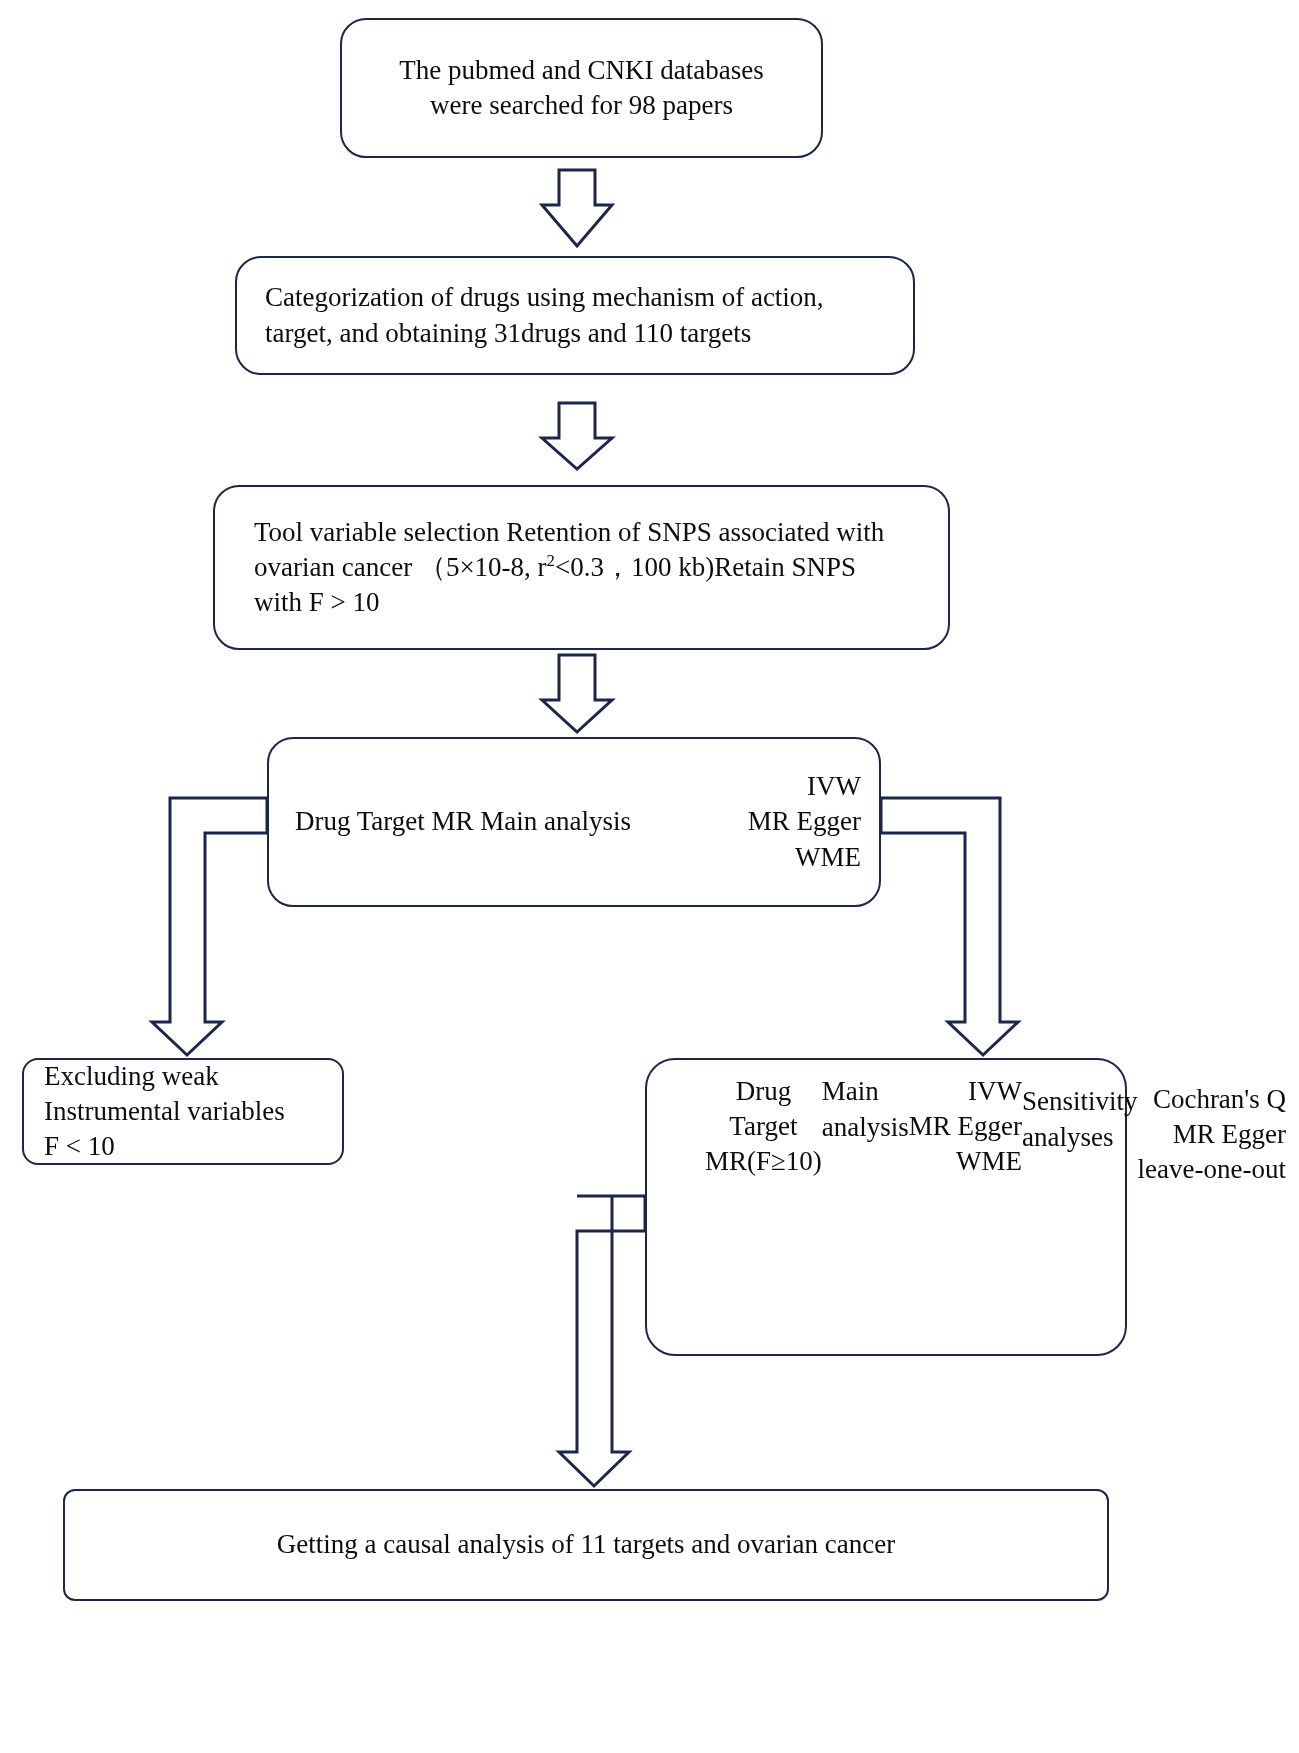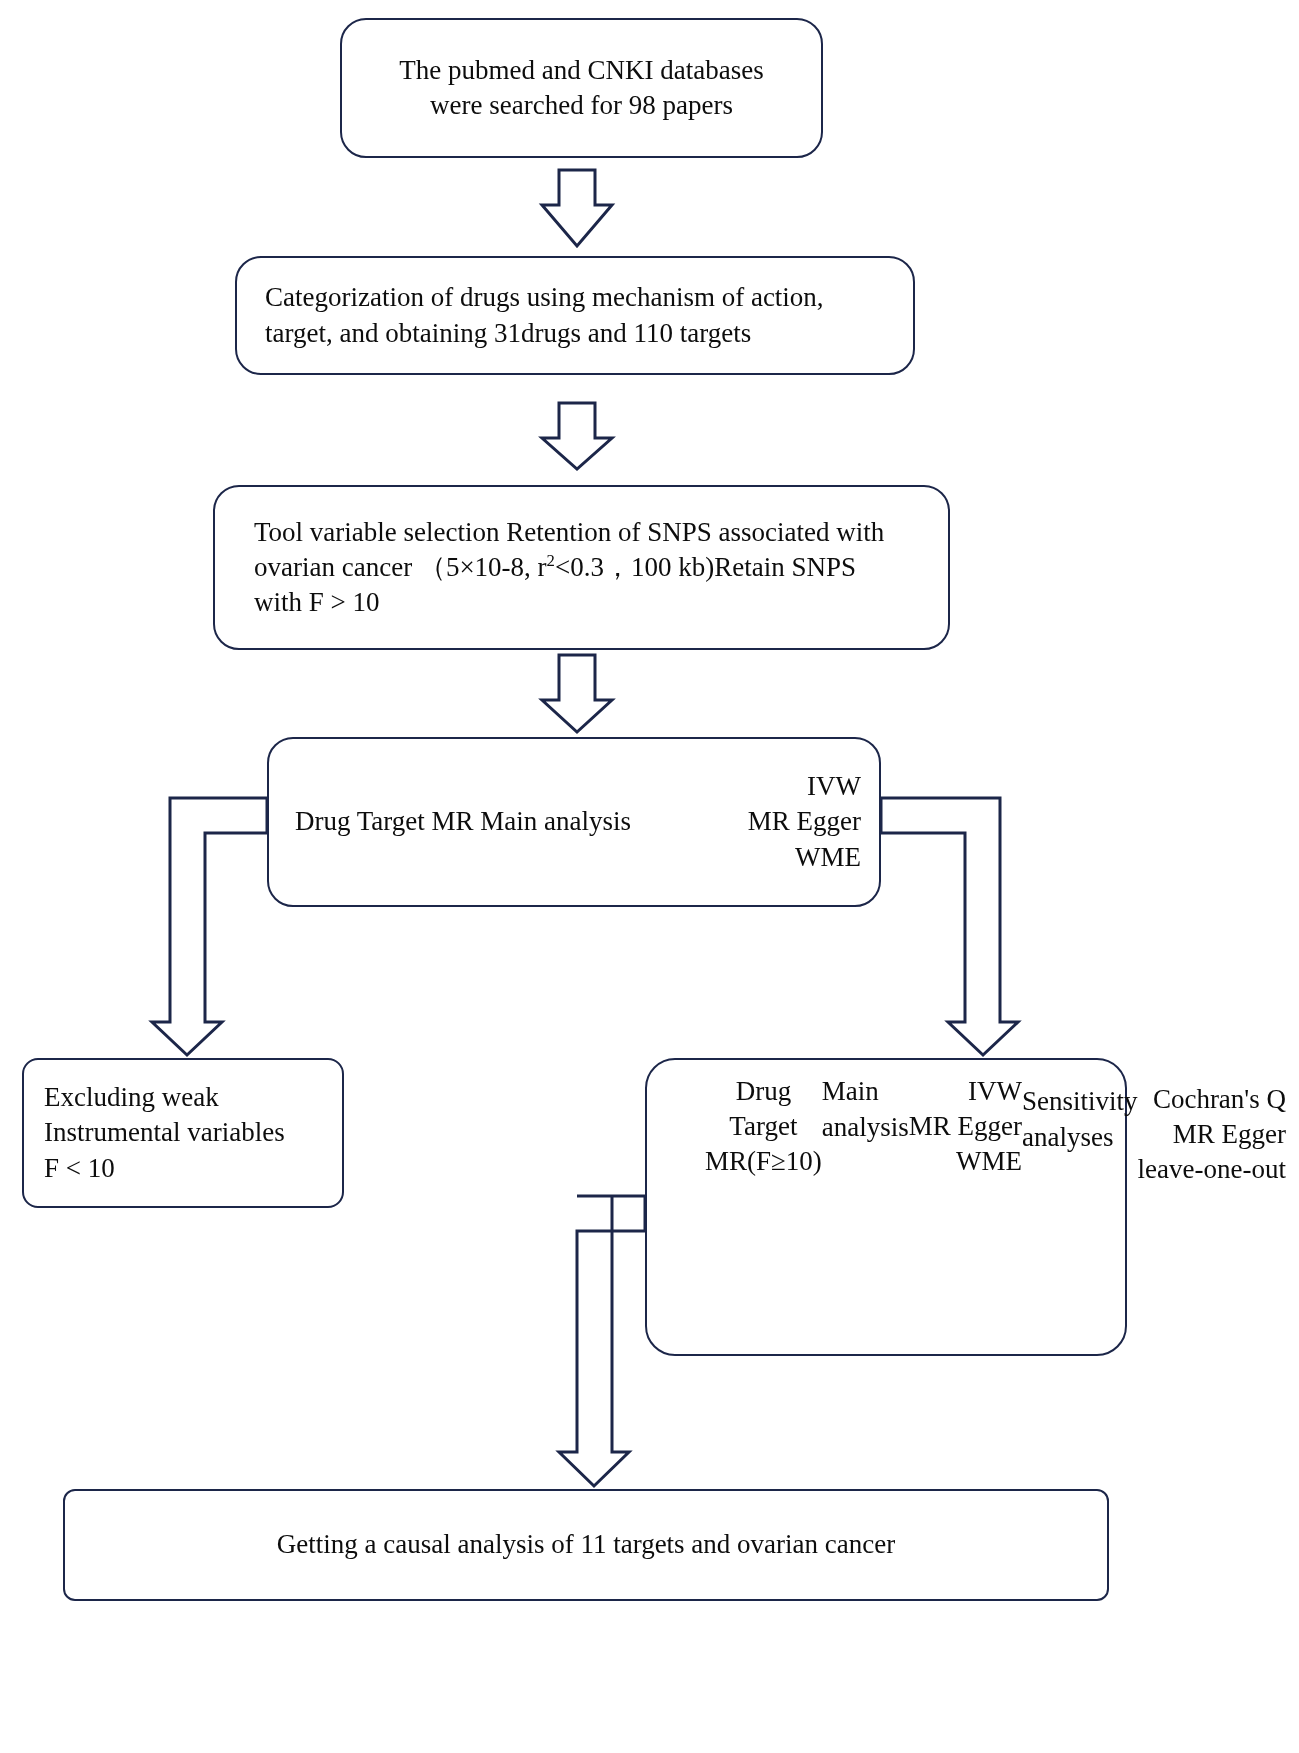--- a/index.html
+++ b/index.html
@@ -36,21 +36,21 @@
   #box-search .ln{font-size:27px;}
 
   #box-categorization{left:235px;top:256px;width:680px;height:119px;border-radius:26px;padding-left:28px;}
   #box-categorization .ln{font-size:27px;}
 
   #box-toolvar{left:213px;top:477px;width:737px;height:165px;border-radius:26px;padding-left:39px;margin-top:8px;}
   #box-toolvar .ln{font-size:27px;}
 
   #box-mrmain{left:267px;top:737px;width:614px;height:170px;border-radius:26px;}
 
-  #box-excluding{left:22px;top:1058px;width:322px;height:150px;border-radius:16px;padding-left:20px;}
+  #box-excluding{left:22px;top:1058px;width:322px;height:107px;border-radius:16px;padding-left:20px;}
   #box-excluding .ln{font-size:27px;}
 
   #box-mrf10{left:645px;top:1058px;width:482px;height:298px;border-radius:30px;}
 
   #box-result{left:63px;top:1489px;width:1046px;height:112px;border-radius:12px;}
   #box-result .ln{font-size:27px;}
 
   #box-mrmain .inner{
     display:flex;align-items:center;justify-content:space-between;
     padding:0 18px 0 26px;height:100%;

